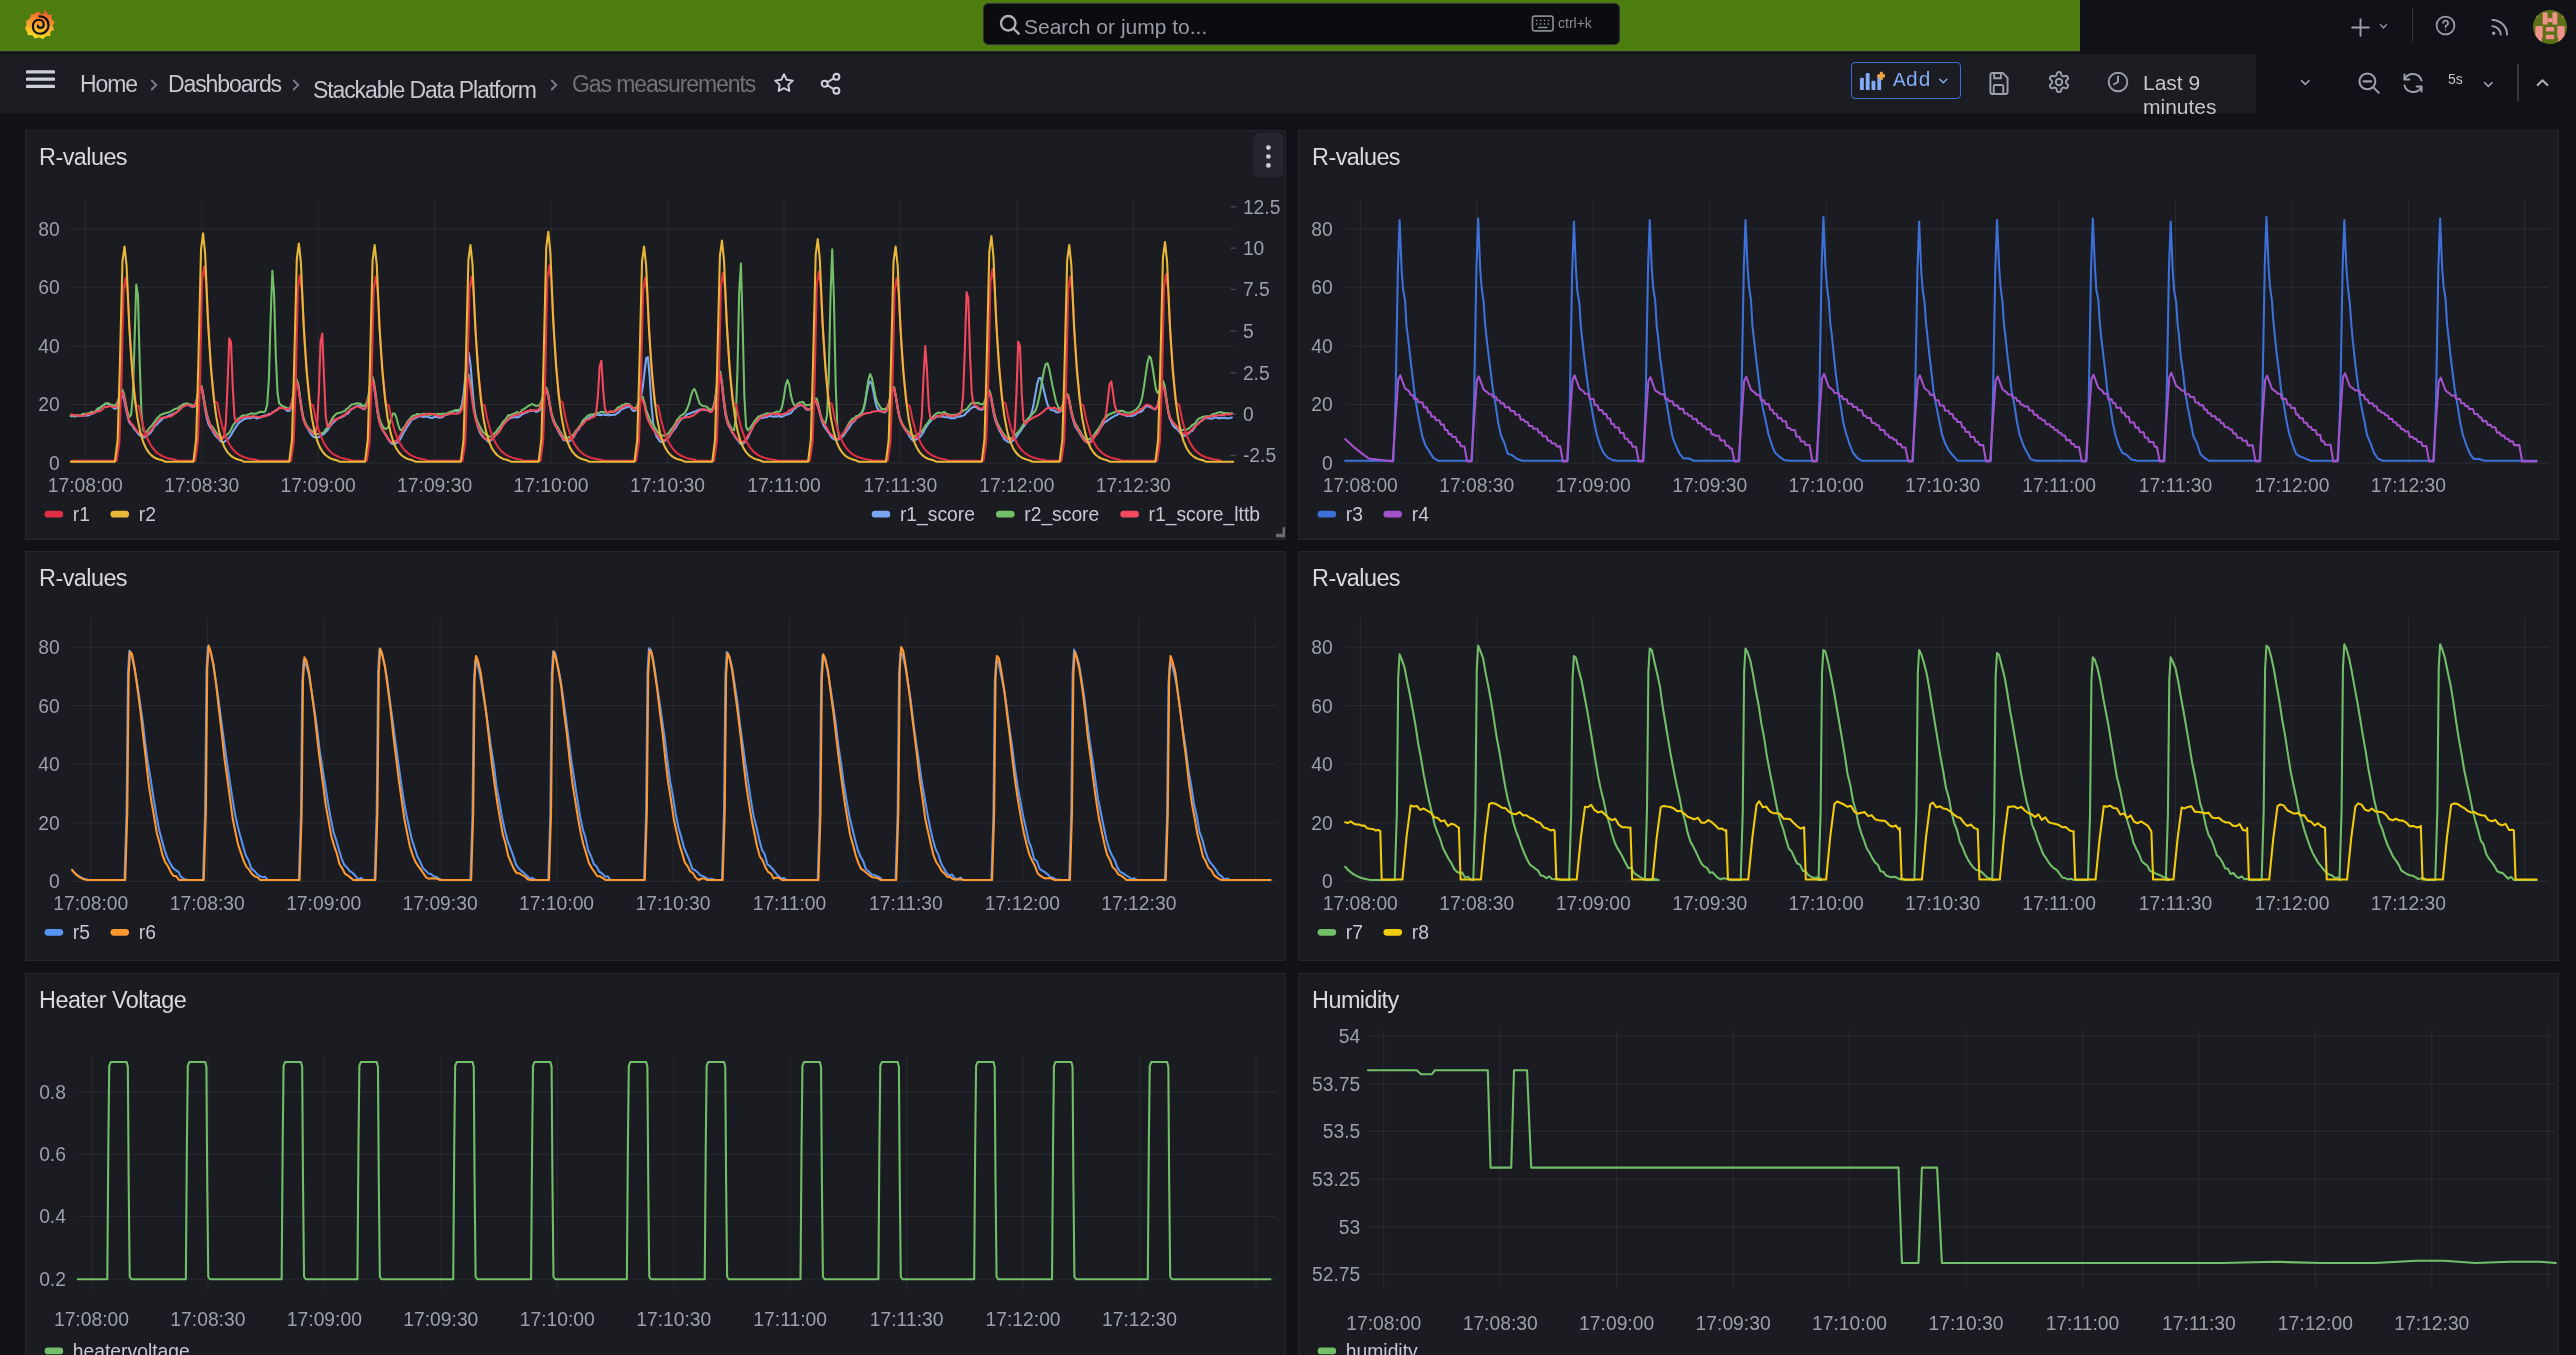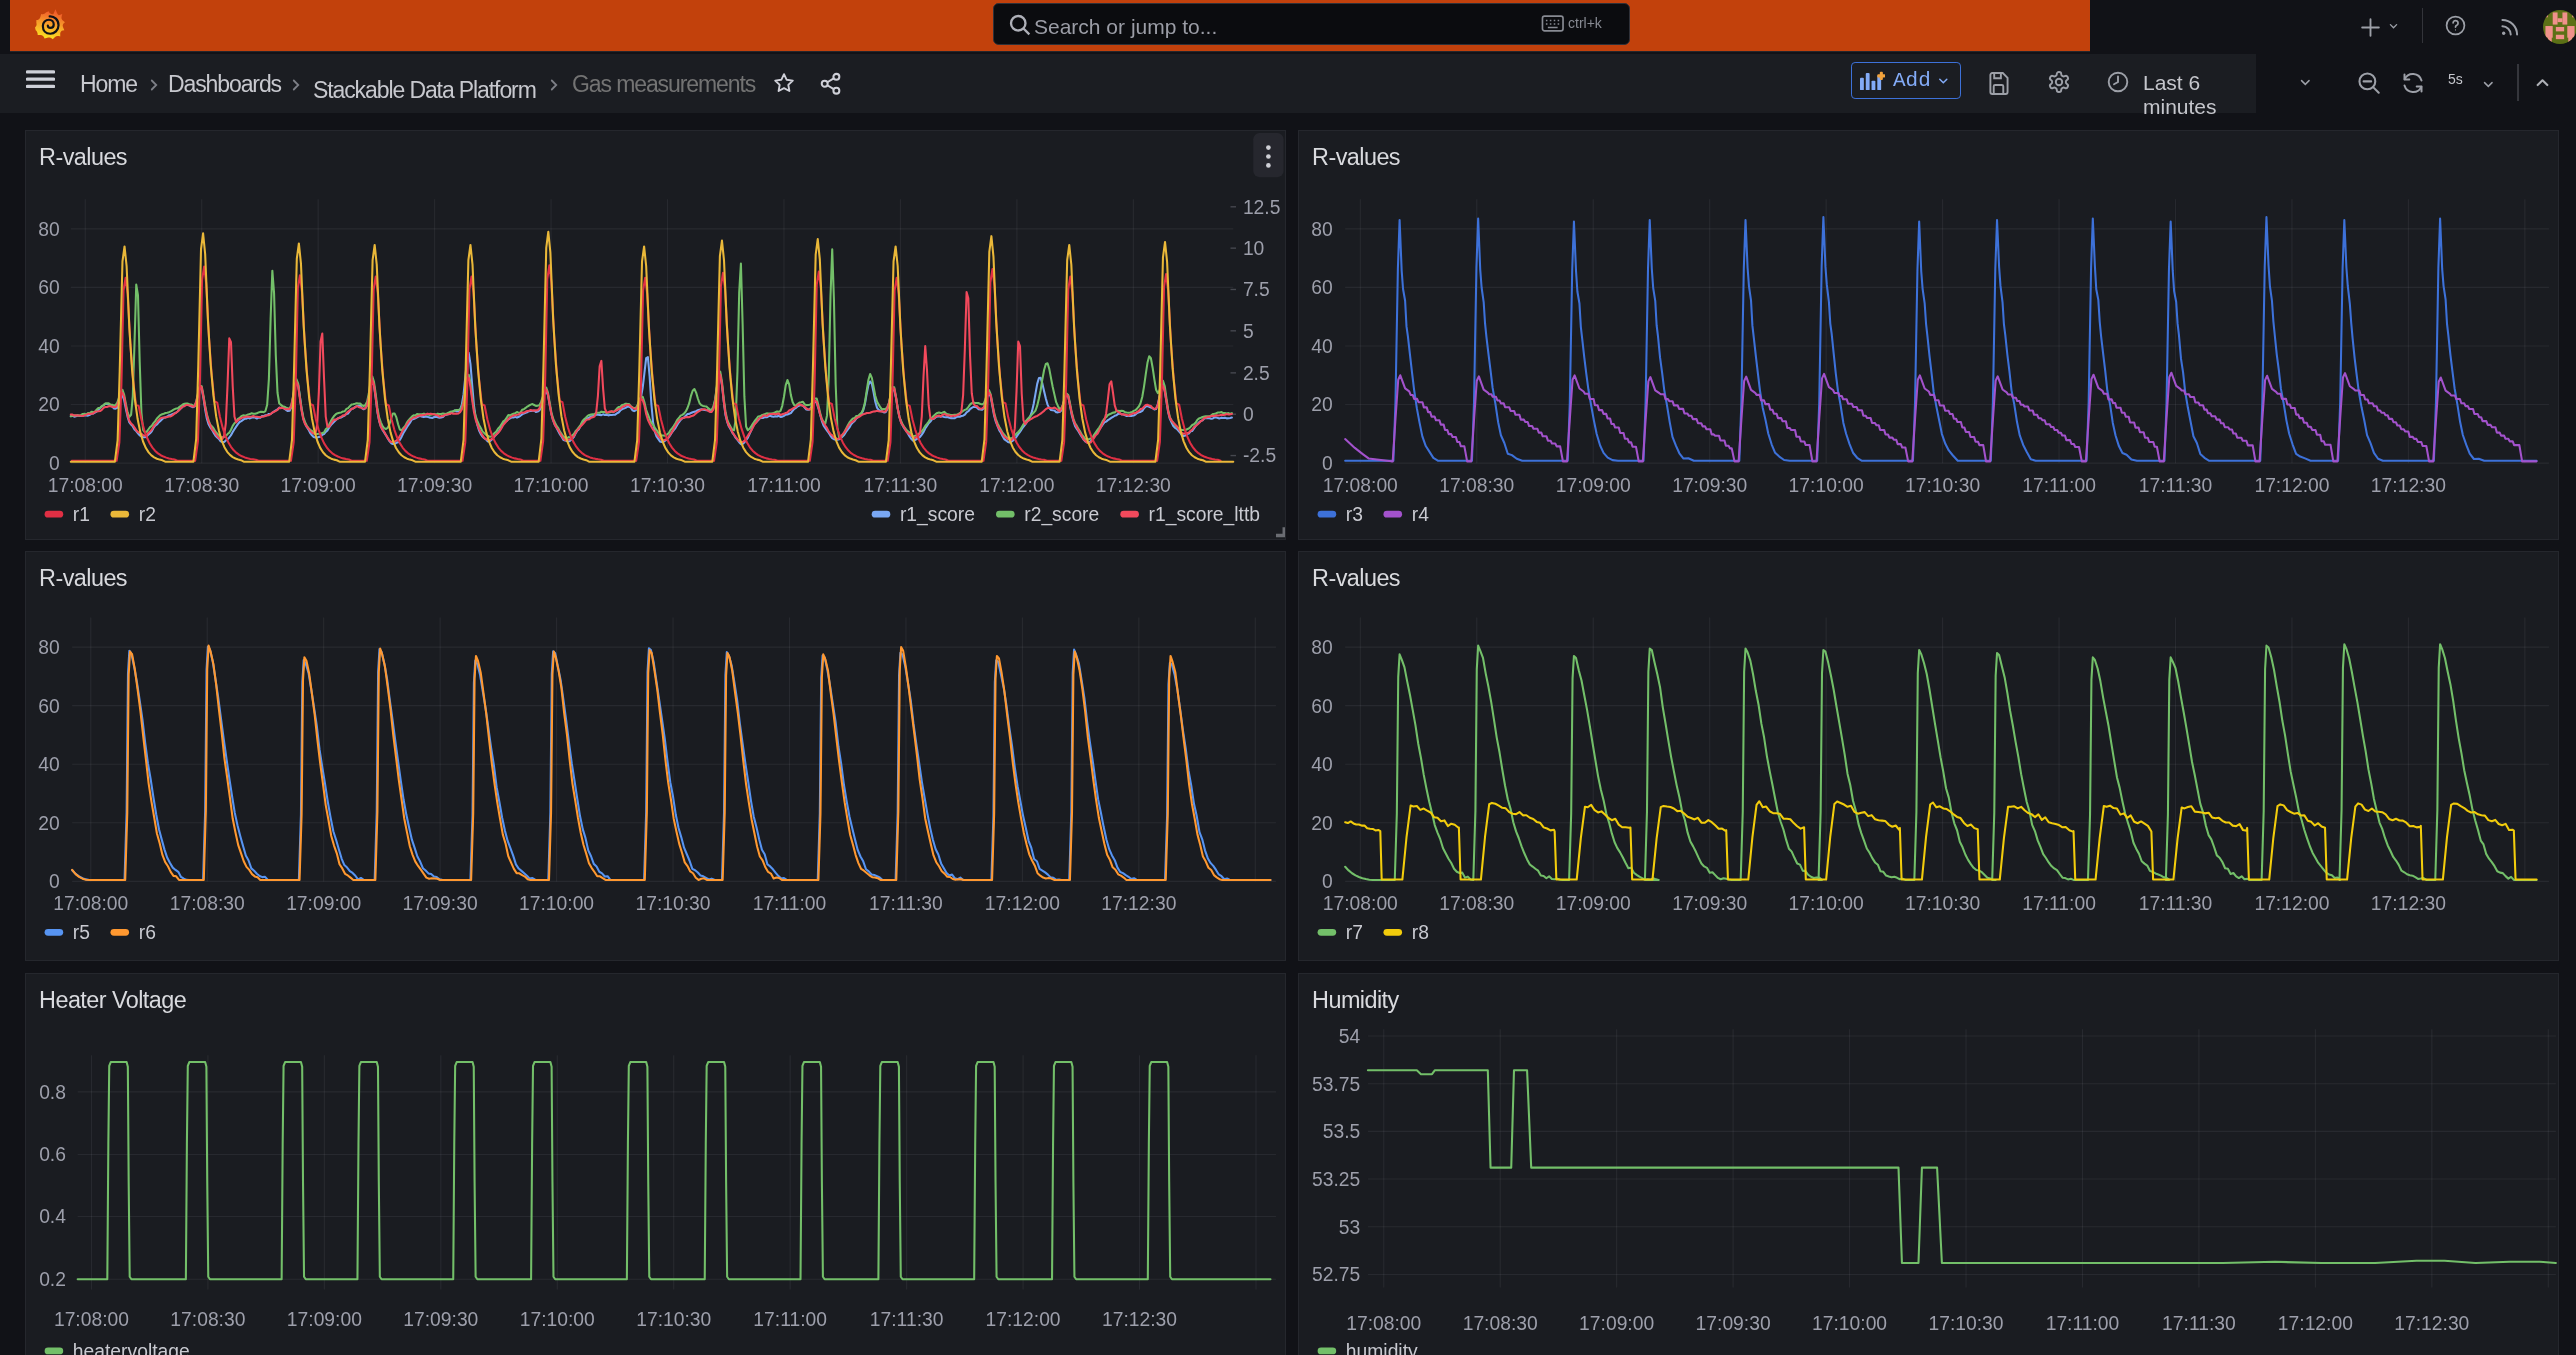--- a/index.html
+++ b/index.html
@@ -1,17 +1,17 @@
 <!DOCTYPE html>
 <html style="font-size:11px"><head><meta charset="utf-8">
 <style>
 * { margin:0; padding:0; box-sizing:border-box; }
 html,body { width:2576px; height:1356px; overflow:hidden; background:#111217;
   font-family:"Liberation Sans",sans-serif; }
-.nav { position:absolute; left:10px; top:0; width:2080px; height:52px; background:#c2410c;
+.nav { position:absolute; left:0; top:0; width:2080px; height:52px; background:#4d7c0f;
   border-bottom:1.4px solid #25262c; }
 .toolbar { position:absolute; left:0; top:54px; width:2256px; height:59px; background:#1b1d22; }
 .panel { position:absolute; background:#1a1c21; border:0.7px solid #25272d; border-radius:0; overflow:hidden; }
 .abs { position:absolute; }
 .search { position:absolute; left:983px; top:3.4px; width:637px; height:42px; background:#0b0c0f;
   border:1.4px solid #2f3138; border-radius:5.5px; }
 .addbtn { position:absolute; left:1851px; top:7.6px; width:110px; height:37px;
   border:1.4px solid #3d71d9; border-radius:4.1px;font-family:Liberation Mono, monospace; }
 .crumb { font-size:23px; letter-spacing:-1.1px; color:#c7c8ce; }
 </style></head>
@@ -131,21 +131,21 @@
     <path d="M6 24 v-8 a1.5 1.5 0 0 1 1.5-1.5 h7 a1.5 1.5 0 0 1 1.5 1.5 v8"></path>
   </svg>
   <svg class="abs" style="left:2047px;top:16px" width="24" height="24" viewBox="0 0 24 24" fill="none" stroke="#9da0a8" stroke-width="1.9">
     <path d="M12.22 2h-.44a2 2 0 0 0-2 2v.18a2 2 0 0 1-1 1.73l-.43.25a2 2 0 0 1-2 0l-.15-.08a2 2 0 0 0-2.73.73l-.22.38a2 2 0 0 0 .73 2.73l.15.1a2 2 0 0 1 1 1.72v.51a2 2 0 0 1-1 1.74l-.15.09a2 2 0 0 0-.73 2.73l.22.38a2 2 0 0 0 2.73.73l.15-.08a2 2 0 0 1 2 0l.43.25a2 2 0 0 1 1 1.73V20a2 2 0 0 0 2 2h.44a2 2 0 0 0 2-2v-.18a2 2 0 0 1 1-1.73l.43-.25a2 2 0 0 1 2 0l.15.08a2 2 0 0 0 2.73-.73l.22-.39a2 2 0 0 0-.73-2.73l-.15-.08a2 2 0 0 1-1-1.74v-.5a2 2 0 0 1 1-1.74l.15-.09a2 2 0 0 0 .73-2.73l-.22-.38a2 2 0 0 0-2.73-.73l-.15.08a2 2 0 0 1-2 0l-.43-.25a2 2 0 0 1-1-1.73V4a2 2 0 0 0-2-2z" stroke-linejoin="round"></path>
     <circle cx="12" cy="12" r="3.2"></circle>
   </svg>
   <svg class="abs" style="left:2106px;top:16px" width="24" height="24" viewBox="0 0 24 24" fill="none" stroke="#9da0a8" stroke-width="1.9" stroke-linecap="round">
     <circle cx="12" cy="12" r="9.3"></circle>
       <path d="M12 6.5V12l-4 2.3"></path>
   </svg>
-  <span class="abs" style="left:2143px;top:16.6px;font-size:21px;color:#c5c6cc">Last 6 minutes</span>
+  <span class="abs" style="left:2143px;top:16.6px;font-size:21px;color:#c5c6cc">Last 9 minutes</span>
   <svg class="abs" style="left:2297px;top:21px" width="16.6" height="15" viewBox="0 0 24 24" fill="none" stroke="#9da0a8" stroke-width="2.4" stroke-linecap="round">
       <path d="M6 9l6 6 6-6"></path>
     </svg>
   <svg class="abs" style="left:2356px;top:16px" width="26" height="26" viewBox="0 0 24 24" fill="none" stroke="#9da0a8" stroke-width="1.9" stroke-linecap="round">
     <circle cx="10.5" cy="10.5" r="7.3"></circle>
       <line x1="15.8" y1="15.8" x2="21" y2="21"></line>
       <line x1="7" y1="10.5" x2="14" y2="10.5"></line>
   </svg>
   <svg class="abs" style="left:2401px;top:16.6px" width="24" height="24" viewBox="0 0 24 24" fill="none" stroke="#9da0a8" stroke-width="2" stroke-linecap="round">
     <path d="M20.5 9.5 a9 9 0 0 0-16.8-1.3"></path>

